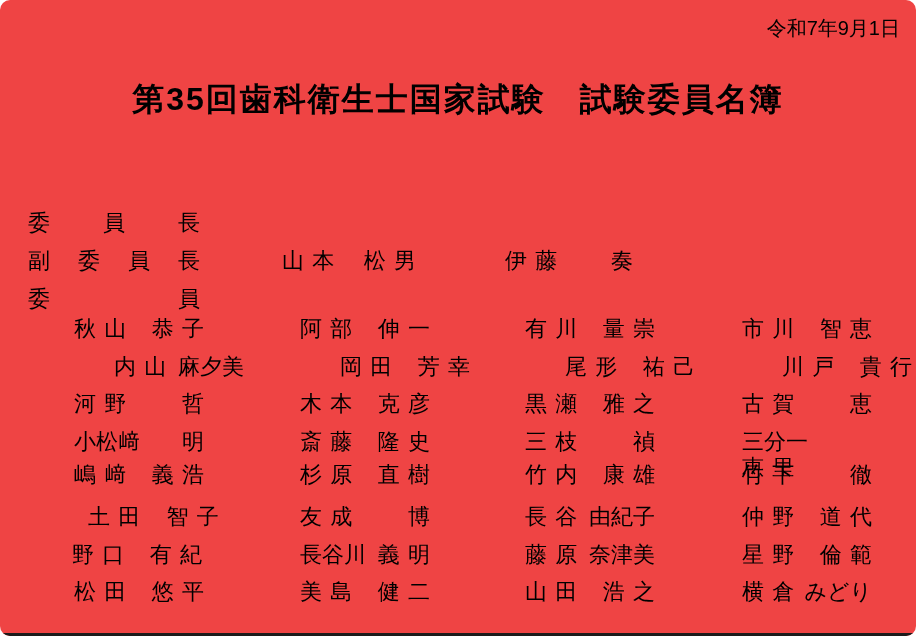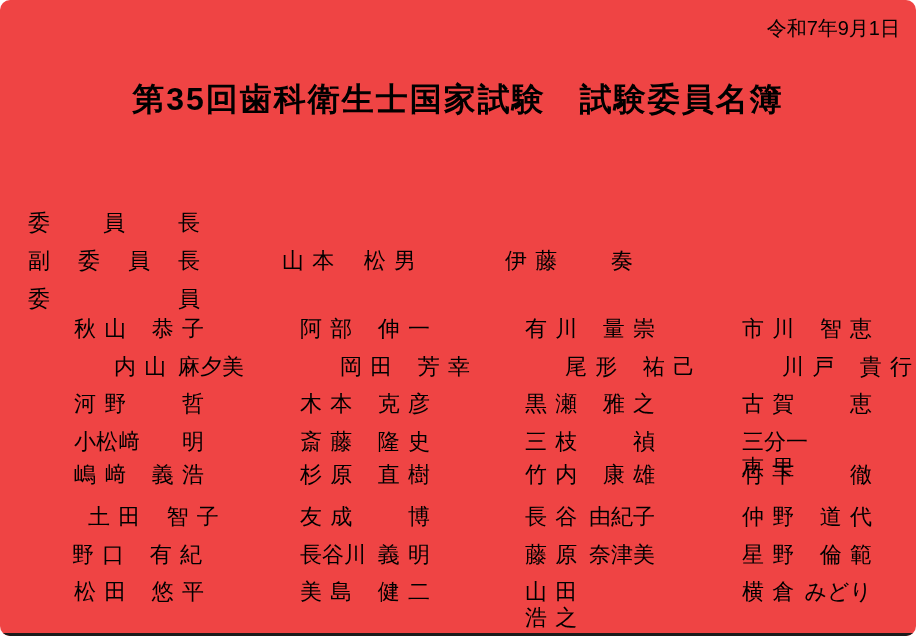--- a/index.html
+++ b/index.html
@@ -239,21 +239,21 @@
       </div>
       <div class="row" style="top: 579.2px;">
         <div class="name-cell" style="left: 74px; width: 130px;">
           <span class="spread">松田</span>
           <span class="spread">悠平</span>
         </div>
         <div class="name-cell" style="left: 300px; width: 130px;">
           <span class="spread">美島</span>
           <span class="spread">健二</span>
         </div>
-        <div class="name-cell" style="left: 525px; width: 130px; flex-direction: column;">
+        <div class="name-cell" style="left: 525px; width: 130px;">
           <span class="spread">山田</span>
           <span class="spread">浩之</span>
         </div>
         <div class="name-cell" style="left: 742px; width: 130px;">
           <span class="spread">横倉</span>
           <span>みどり</span>
         </div>
       </div>
     </div>
   <div class="bottom-rule"></div>

